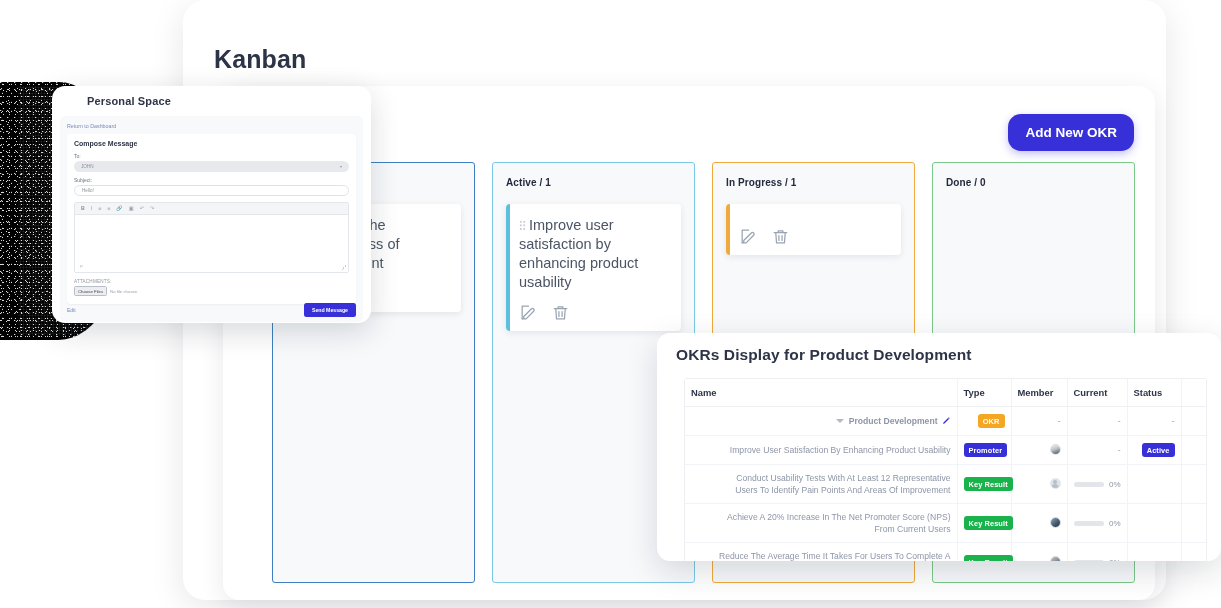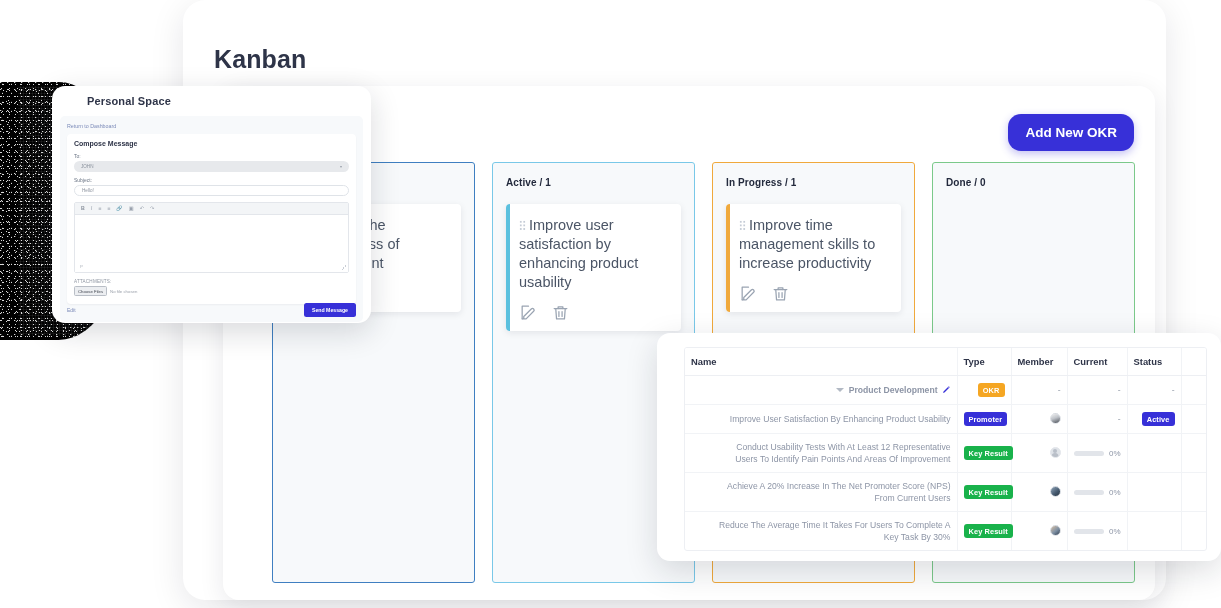--- a/index.html
+++ b/index.html
@@ -356,23 +356,20 @@
                     <path d="M10 11v6M14 11v6"></path>
                   </svg>
               </span>
             </div>
           </div>
         </div>
 
         <div class="column c-progress">
           <div class="col-title">In Progress / 1</div>
           <div class="card">
-            <div class="card-text">
-              <span class="drag-dots"></span><span>Improve time management skills to increase productivity</span>
-            </div>
             <div class="card-actions">
               <span class="icon-btn">
                 <svg viewBox="0 0 24 24" fill="none" stroke="currentColor" stroke-width="1.6" stroke-linecap="round" stroke-linejoin="round">
                     <path d="M4 20h5l9.5-9.5a2.1 2.1 0 0 0-3-3L6 17v3z"></path>
                     <path d="M4 20V4h8"></path>
                   </svg>
               </span>
               <span class="icon-btn">
                 <svg viewBox="0 0 24 24" fill="none" stroke="currentColor" stroke-width="1.6" stroke-linecap="round" stroke-linejoin="round">
                     <path d="M4 7h16"></path>
@@ -437,20 +434,21 @@
       </div>
 
       <div class="ps-foot">
         <span class="ps-edit">Edit</span>
         <button class="ps-send">Send Message</button>
       </div>
     </div>
   </div>
 
   <div class="okr-panel">
+    <div class="okr-title">OKRs Display for Product Development</div>
 
     <div class="okr-table-wrap">
       <table class="okr-table">
         <colgroup>
           <col class="col-name">
             <col class="col-type">
             <col class="col-member">
           <col class="col-progress">
             <col class="col-status">
             <col class="col-extra">

